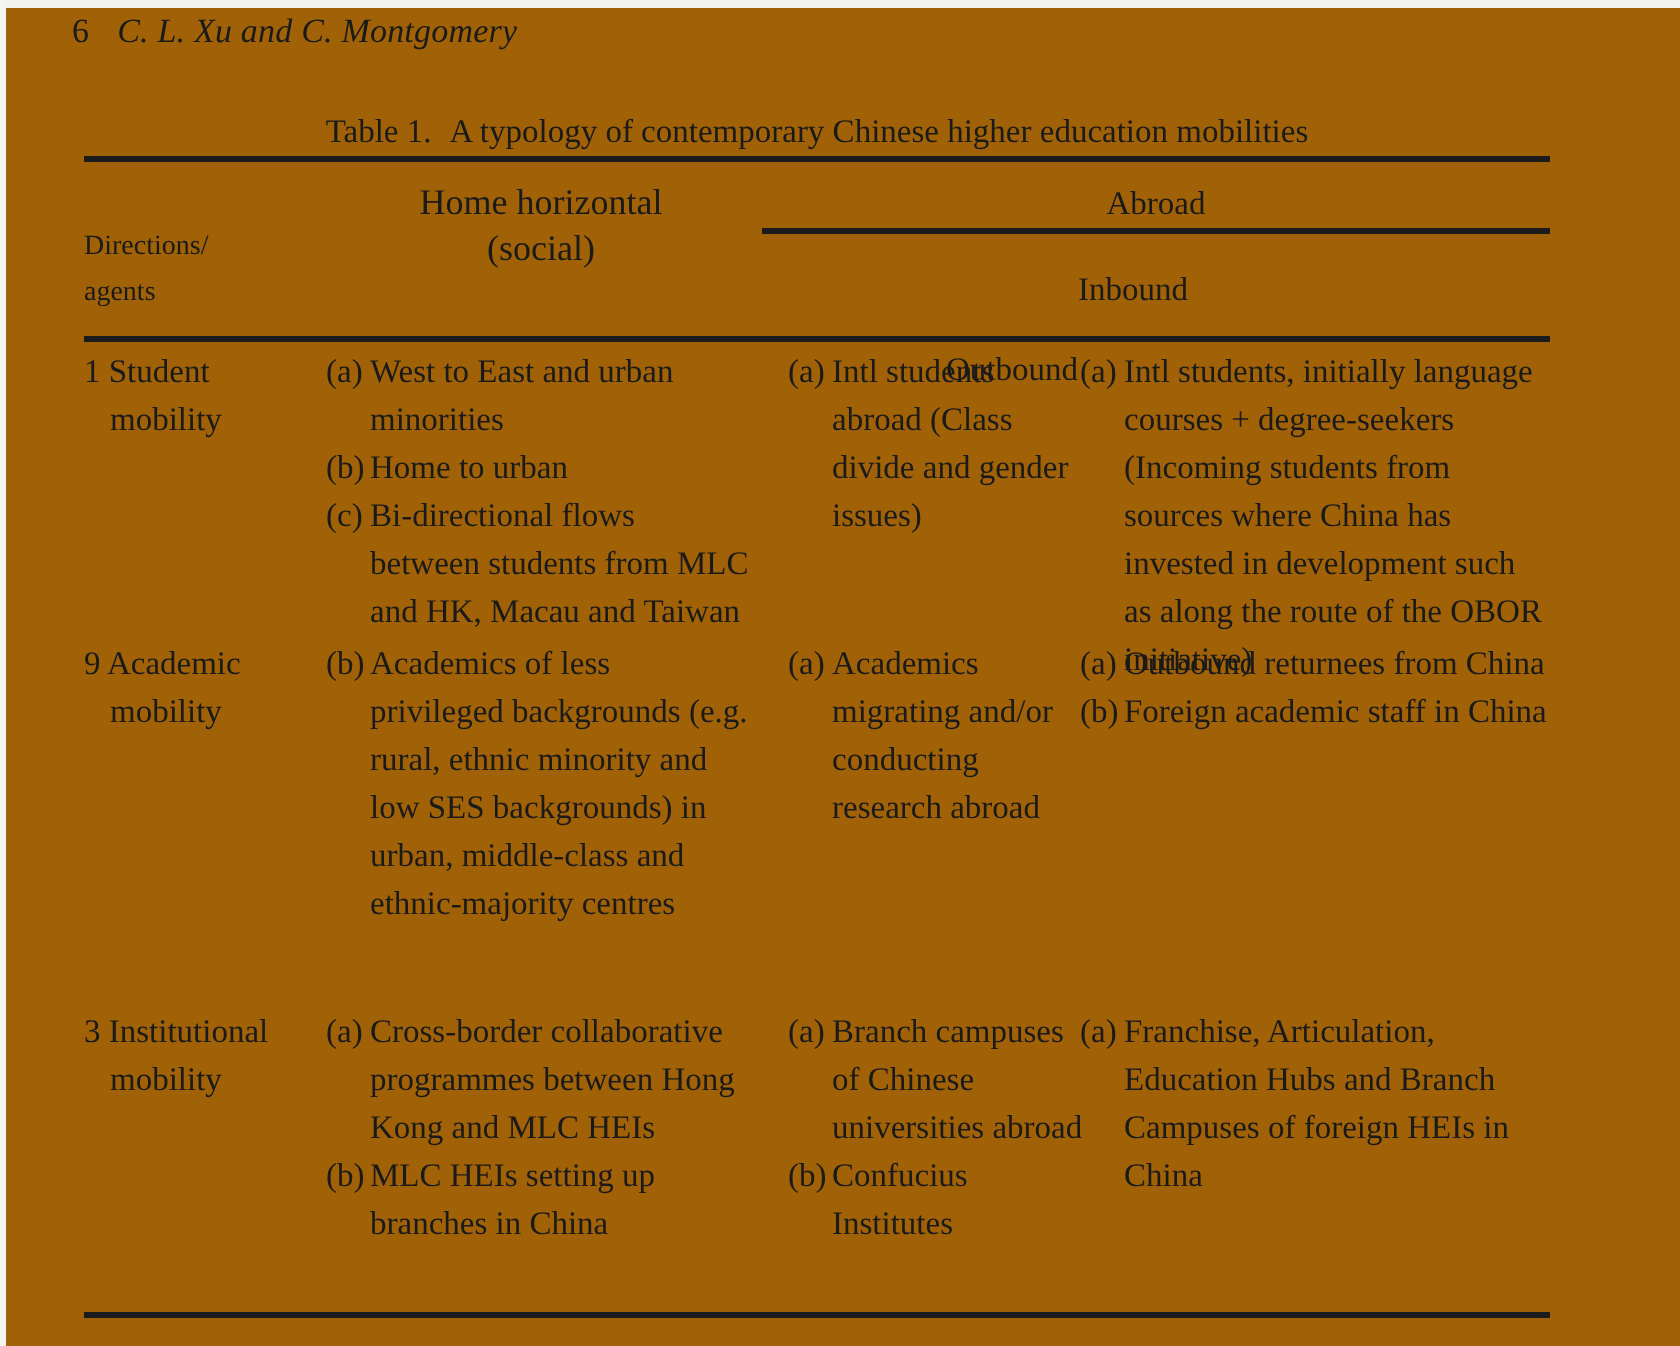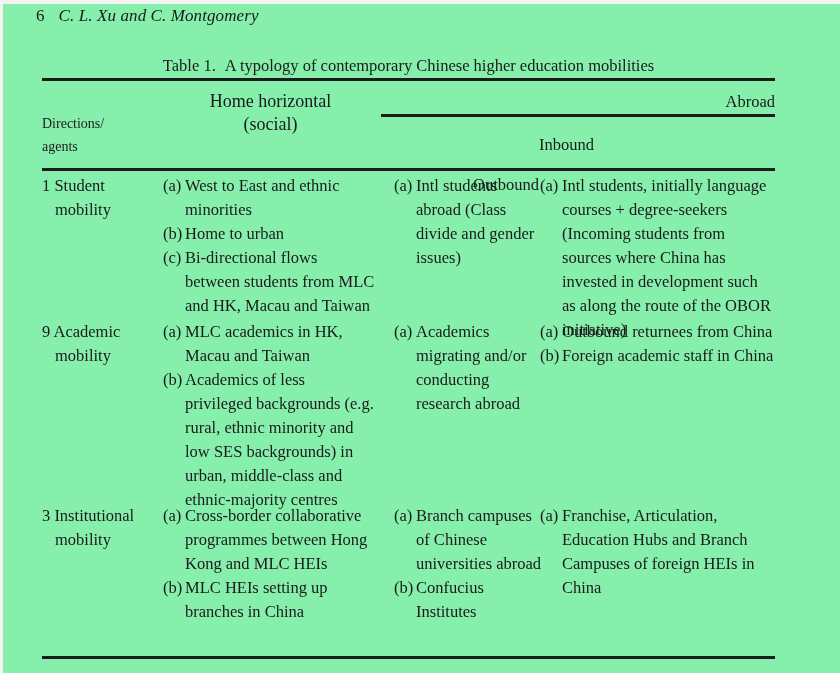--- a/index.html
+++ b/index.html
@@ -12,21 +12,21 @@
     background: #ffffff;
     font-family: "Liberation Serif", "DejaVu Serif", serif;
     color: #1a1a1a;
     overflow: hidden;
     position: relative;
   }
   .page {
     position: relative;
     width: 840px;
     height: 673px;
-    background: #86efac;
+    background: #a16207;
   }
   
   .scan-edge-top {
     position: absolute;
     top: 0; left: 0; right: 0;
     height: 4px;
     background: #f2f2f0;
   }
   .scan-edge-left {
     position: absolute;
@@ -113,21 +113,21 @@
     width: 215px;
     text-align: center;
     font-size: 18px;
     line-height: 23px;
   }
   .th-abroad {
     position: absolute;
     left: 339px;
     top: 8px;
     width: 394px;
-    text-align: right;
+    text-align: center;
     font-size: 16.5px;
     line-height: 23px;
   }
   .th-outbound {
     position: absolute;
     left: 339px;
     top: 53px;
     width: 158px;
     text-align: right;
     font-size: 16.5px;
@@ -224,39 +224,38 @@
     </div>
 
     <div class="tbody">
 
       <div class="trow" id="row-1">
         <div class="cell c-stub">
           <div class="stub-line1">1 Student</div>
           <div class="stub-line2">mobility</div>
         </div>
         <div class="cell c-home">
-          <span class="item"><span class="lbl">(a)</span><span class="txt">West to East and ethnic minorities</span></span>
+          <span class="item"><span class="lbl">(a)</span><span class="txt">West to East and urban minorities</span></span>
           <span class="item"><span class="lbl">(b)</span><span class="txt">Home to urban</span></span>
           <span class="item"><span class="lbl">(c)</span><span class="txt">Bi-directional flows between students from MLC and HK, Macau and Taiwan</span></span>
         </div>
         <div class="cell c-out">
           <span class="item"><span class="lbl">(a)</span><span class="txt">Intl students abroad (Class divide and gender issues)</span></span>
         </div>
         <div class="cell c-in">
           <span class="item"><span class="lbl">(a)</span><span class="txt">Intl students, initially language courses + degree-seekers (Incoming students from sources where China has invested in development such as along the route of the OBOR initiative)</span></span>
         </div>
       </div>
 
       <div class="trow" id="row-2">
         <div class="cell c-stub">
           <div class="stub-line1">9 Academic</div>
           <div class="stub-line2">mobility</div>
         </div>
         <div class="cell c-home">
-          <span class="item"><span class="lbl">(a)</span><span class="txt">MLC academics in HK, Macau and Taiwan</span></span>
           <span class="item"><span class="lbl">(b)</span><span class="txt">Academics of less privileged backgrounds (e.g. rural, ethnic minority and low SES backgrounds) in urban, middle-class and ethnic-majority centres</span></span>
         </div>
         <div class="cell c-out">
           <span class="item"><span class="lbl">(a)</span><span class="txt">Academics migrating and/or conducting research abroad</span></span>
         </div>
         <div class="cell c-in">
           <span class="item"><span class="lbl">(a)</span><span class="txt">Outbound returnees from China</span></span>
           <span class="item"><span class="lbl">(b)</span><span class="txt">Foreign academic staff in China</span></span>
         </div>
       </div>

